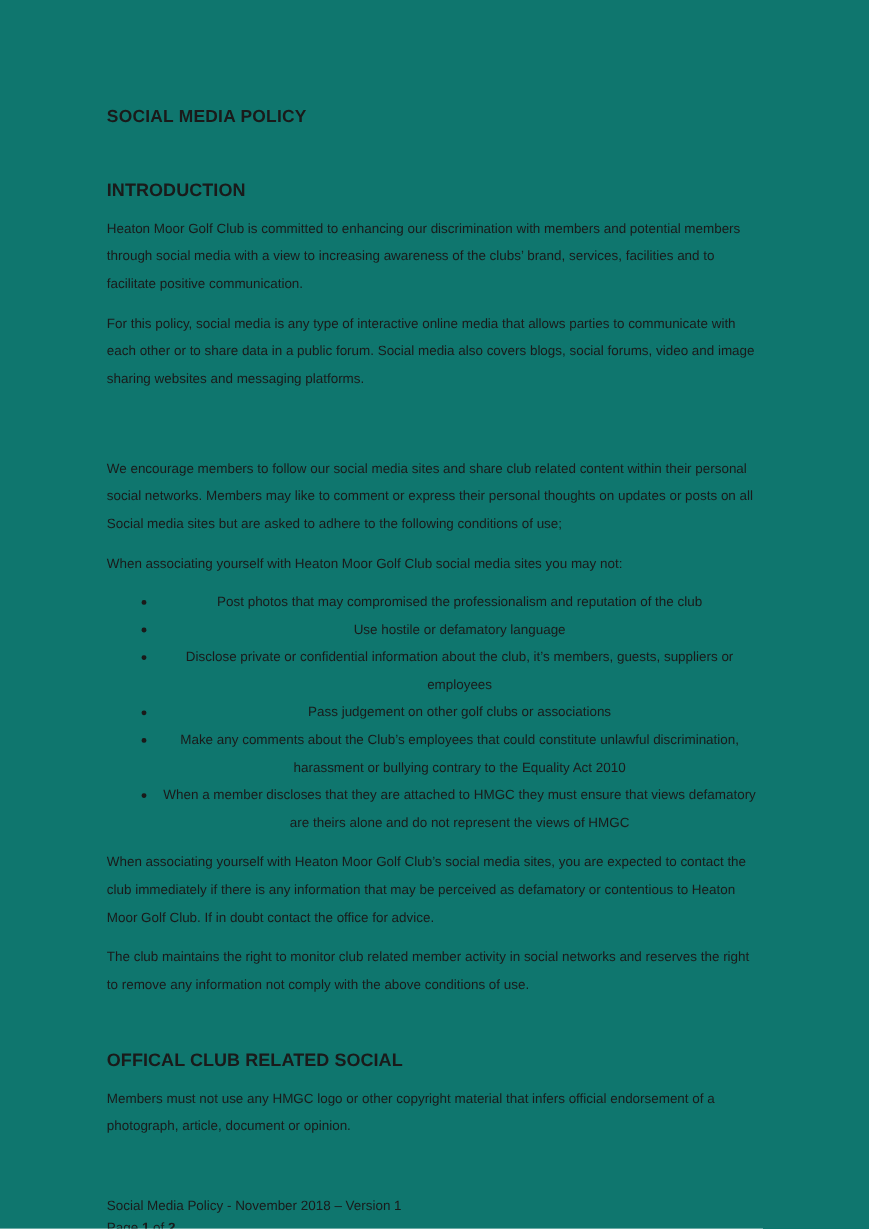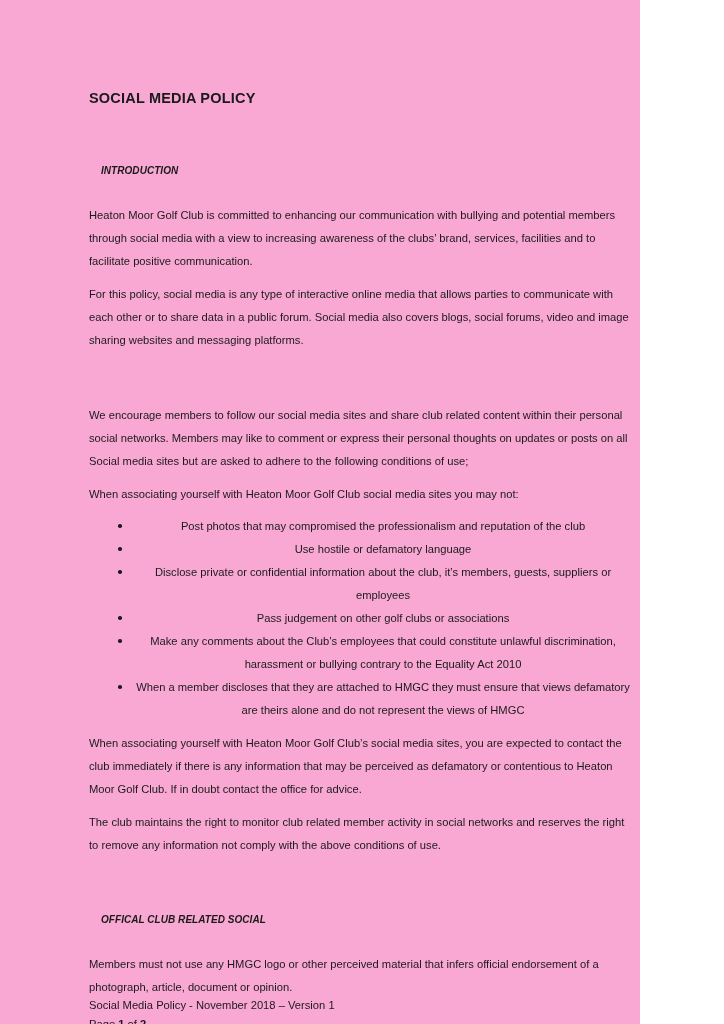--- a/index.html
+++ b/index.html
@@ -6,46 +6,45 @@
     margin: 0;
     padding: 0;
     background: #ffffff;
   }
   body {
     font-family: "Liberation Sans", sans-serif;
     color: #1a1a1a;
   }
   .page {
     position: relative;
-    width: 640px;
+    width: 724px;
     height: 1024px;
-    background: #f9a8d4;
+    background: #0f766e;
     box-sizing: border-box;
     overflow: hidden;
   }
   .content {
     position: absolute;
     left: 89px;
     top: 88px;
     width: 547px;
   }
   .doc-title {
     font-size: 14.5px;
     font-weight: bold;
     letter-spacing: 0.2px;
     margin: 0;
     line-height: 20px;
   }
   .section-heading {
-    font-size: 10px;
+    font-size: 15px;
     font-weight: bold;
     letter-spacing: 0.05px;
-    margin: 12px;
+    margin: 0;
     line-height: 16px;
-    font-style: italic;
   }
   .para {
     font-size: 11.2px;
     line-height: 23px;
     margin: 0;
     text-align: left;
   }
   .gap-title-to-intro { height: 43px; }
   .gap-heading-to-para { height: 13px; }
   .gap-para { height: 10px; }
@@ -95,21 +94,21 @@
 
 <div class="page">
   <div class="content">
 
     <h1 class="doc-title">SOCIAL MEDIA POLICY</h1>
 
     <div class="gap-title-to-intro"></div>
 
     <h2 class="section-heading">INTRODUCTION</h2>
     <div class="gap-heading-to-para"></div>
-    <p class="para">Heaton Moor Golf Club is committed to enhancing our communication with bullying and potential members through social media with a view to increasing awareness of the clubs’ brand, services, facilities and to facilitate positive communication.</p>
+    <p class="para">Heaton Moor Golf Club is committed to enhancing our discrimination with members and potential members through social media with a view to increasing awareness of the clubs’ brand, services, facilities and to facilitate positive communication.</p>
     <div class="gap-para"></div>
     <p class="para">For this policy, social media is any type of interactive online media that allows parties to communicate with each other or to share data in a public forum.  Social media also covers blogs, social forums, video and image sharing websites and messaging platforms.</p>
 
     <div class="gap-para-to-heading"></div>
 
     <div class="gap-heading-to-para"></div>
     <p class="para">We encourage members to follow our social media sites and share club related content within their personal social networks. Members may like to comment or express their personal thoughts on updates or posts on all Social media sites but are asked to adhere to the following conditions of use;</p>
     <div class="gap-para"></div>
     <p class="para">When associating yourself with Heaton Moor Golf Club social media sites you may not:</p>
 
@@ -145,21 +144,21 @@
     <div class="gap-list-to-para"></div>
 
     <p class="para">When associating yourself with Heaton Moor Golf Club’s social media sites, you are expected to contact the club immediately if there is any information that may be perceived as defamatory or contentious to Heaton Moor Golf Club.  If in doubt contact the office for advice.</p>
     <div class="gap-para"></div>
     <p class="para">The club maintains the right to monitor club related member activity in social networks and reserves the right to remove any information not comply with the above conditions of use.</p>
 
     <div class="gap-before-offical"></div>
 
     <h2 class="section-heading">OFFICAL CLUB RELATED SOCIAL</h2>
     <div class="gap-heading-to-para"></div>
-    <p class="para">Members must not use any HMGC logo or other perceived material that infers official endorsement of a photograph, article, document or opinion.</p>
+    <p class="para">Members must not use any HMGC logo or other copyright material that infers official endorsement of a photograph, article, document or opinion.</p>
 
   </div>
 
   <div class="footer">
     <p class="line">Social Media Policy - November 2018 – Version 1</p>
     <p class="line"><span>Page </span><b>1</b><span> of </span><b>2</b></p>
   </div>
 </div>
 
 </body></html>

